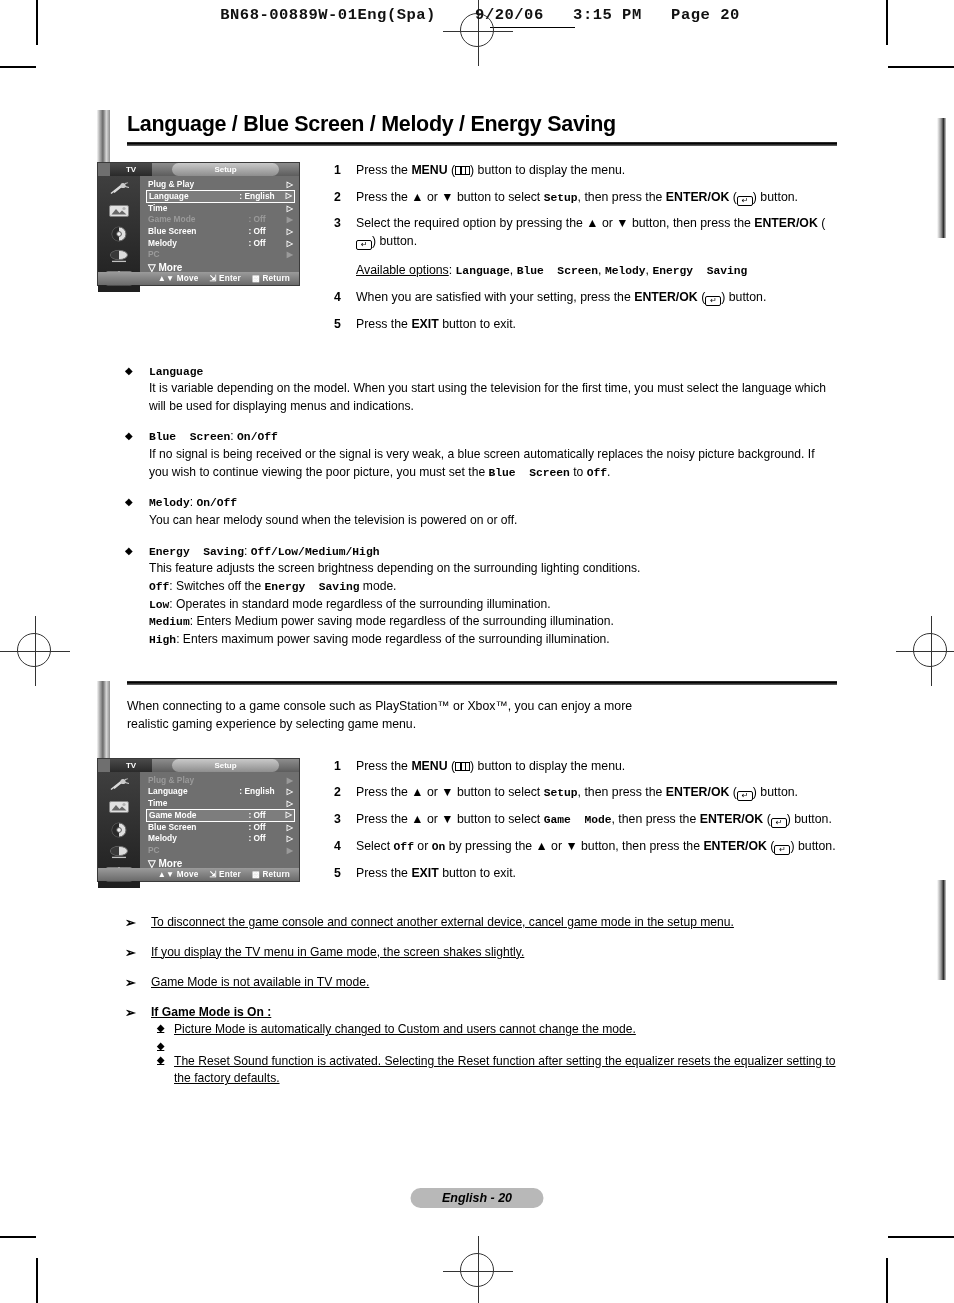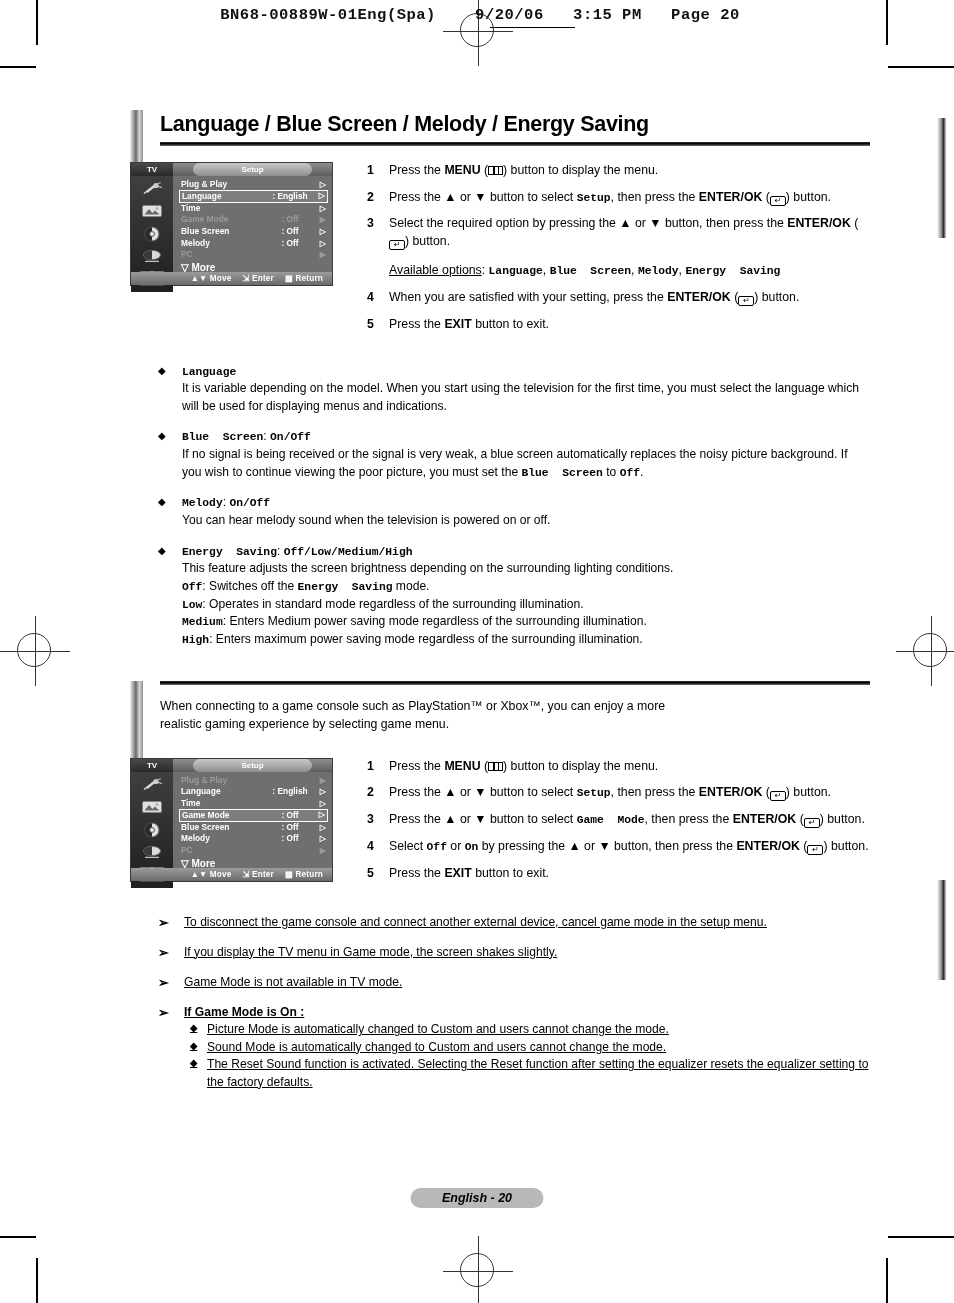--- a/index.html
+++ b/index.html
@@ -16,21 +16,21 @@
   .reg span{position:absolute;left:5px;top:5px;width:34px;height:34px;border:1px solid #333;border-radius:50%;box-sizing:border-box;}
 
   
   .sheet-header{
     position:absolute;left:70px;top:6px;width:820px;height:30px;
     font-family:"Liberation Mono",monospace;font-size:15.5px;font-weight:bold;
     letter-spacing:0.5px;white-space:pre;color:#111;text-align:center;
   }
 
   
-  .content{position:absolute;left:130px;top:110px;width:740px;}
+  .content{position:absolute;left:97px;top:110px;width:740px;}
 
   
   .sec{position:relative;margin-bottom:6px;}
   .sec-bar{
     position:absolute;left:0;top:0;width:13px;height:52px;
     background:linear-gradient(to right,#f5f5f5 0%,#b9b9b9 18%,#6a6a6a 45%,#d6d6d6 72%,#8d8d8d 100%);
   }
   .sec h1{
     margin:0 0 0 30px;padding:2px 0 5px 0;font-size:21.5px;font-weight:bold;
     letter-spacing:-0.3px;line-height:1.15;
@@ -39,21 +39,21 @@
     margin-left:30px;height:4px;
     background:linear-gradient(to bottom,#3a3a3a 0%,#000 40%,#6f6f6f 100%);
   }
 
   
   .osd{
     position:relative;width:203px;height:124px;
     background:#6f6f6f;border:1px solid #3a3a3a;box-sizing:border-box;
     font-size:8.2px;color:#fff;user-select:none;
   }
-  .osd-top{display:flex;height:13px;align-items:stretch;}
+  .osd-top{display:flex;height:13px;align-items:stretch;margin-left:12px;}
   .osd-tv{
     width:42px;background:linear-gradient(to bottom,#4a4a4a,#2a2a2a);
     color:#fff;font-weight:bold;font-size:8px;text-align:center;line-height:13px;
   }
   .osd-title-wrap{flex:1;position:relative;background:linear-gradient(to bottom,#8d8d8d,#5d5d5d);}
   .osd-title{
     position:absolute;left:20px;right:20px;top:0px;height:13px;
     background:linear-gradient(to bottom,#c9c9c9,#8e8e8e);
     border-radius:7px;color:#fff;font-weight:bold;font-size:8px;
     text-align:center;line-height:13px;
@@ -449,21 +449,20 @@
     <div class="abul">
       <div class="mk">➢</div>
       <div class="bd">
         <div><b>If Game Mode is On :</b></div>
         <div class="sub">
             <div class="mk">◆</div>
             <div>Picture Mode is automatically changed to Custom and users cannot change the mode.</div>
           </div>
         <div class="sub">
             <div class="mk">◆</div>
-            <div>Sound Mode is automatically changed to Custom and users cannot change the mode.</div>
           </div>
         <div class="sub">
             <div class="mk">◆</div>
             <div>The Reset Sound function is activated. Selecting the Reset function after setting the equalizer resets the equalizer setting to the factory defaults.</div>
           </div>
       </div>
     </div>
   </div>
 
 </div>

